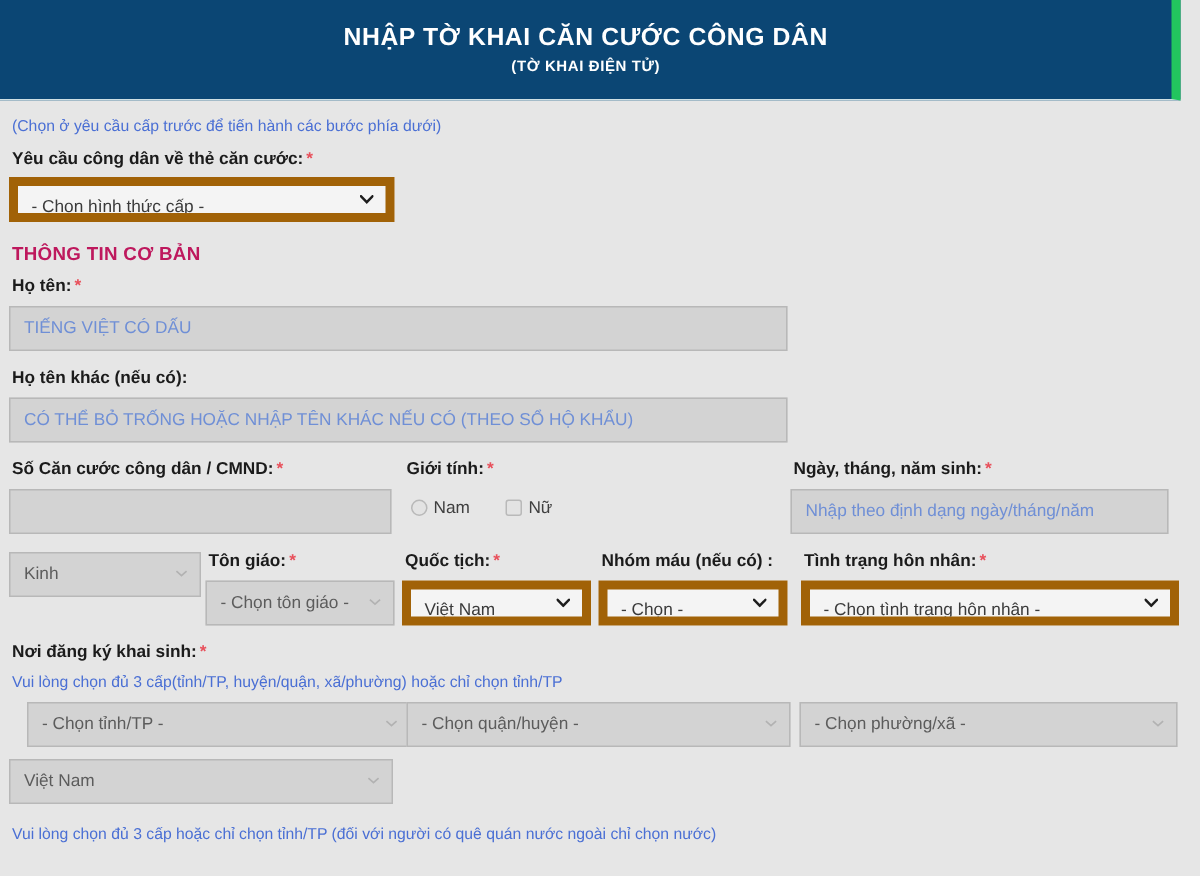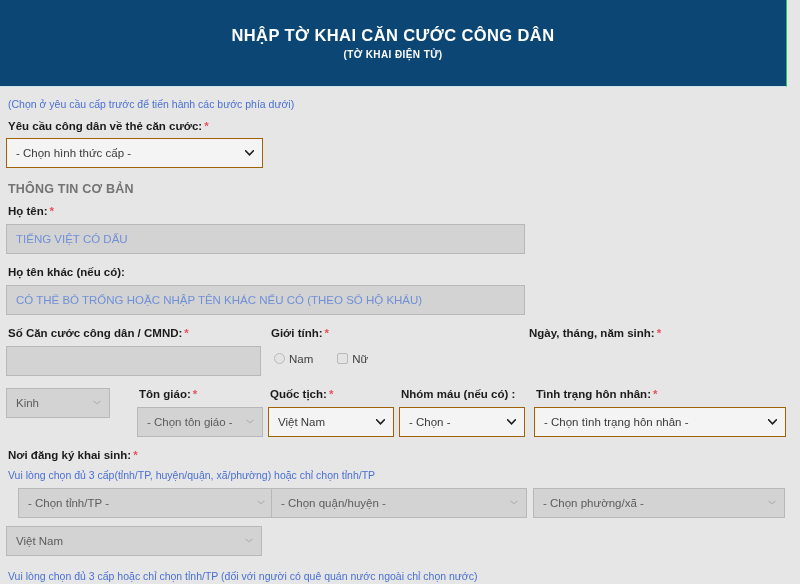--- a/index.html
+++ b/index.html
@@ -14,23 +14,23 @@
     background: #e6e6e6;
     font-family: "Liberation Sans", "DejaVu Sans", sans-serif;
     font-size: 12px;
     color: #222222;
     -webkit-font-smoothing: antialiased;
   }
 
   
   .banner {
     background: #0b4674;
-    height: 87px;
+    height: 67px;
     margin: 0 13px 0 0;
-    border-right: 1px solid #22c55e;
+    border-right: 6px solid #22c55e;
     border-bottom: 1px solid #cfe0e4;
     display: flex;
     flex-direction: column;
     align-items: center;
     justify-content: center;
     box-sizing: border-box;
   }
   .banner-line {
     color: #ffffff;
     font-weight: bold;
@@ -68,21 +68,21 @@
     padding: 0 0 5px 2px;
     line-height: 1.2;
     white-space: nowrap;
   }
   .req {
     color: #e8505b;
     font-weight: bold;
     padding-left: 2px;
   }
   .section-title {
-    color: #737373;
+    color: #be185d;
     font-weight: bold;
     font-size: 12.5px;
     letter-spacing: 0.2px;
     padding: 14px 0 9px 2px;
     white-space: nowrap;
   }
 
   
   .ctl {
     box-sizing: border-box;
@@ -94,21 +94,21 @@
     font-size: 11.5px;
     font-family: inherit;
     padding: 0 22px 0 9px;
     white-space: nowrap;
     overflow: hidden;
     position: relative;
     display: block;
   }
   .ctl.active {
     background: #f4f4f4;
-    border: 1px solid #a16207;
+    border: 6px solid #a16207;
     color: #3a3a3a;
   }
   .ctl.text {
     padding-right: 5px;
   }
   .ctl .ph {
     color: #6f8fd6;
   }
   .ctl.big {
     height: 30px;
@@ -241,28 +241,31 @@
           <span class="radio-dot sq"></span>
           <span>Nữ</span>
         </label>
       </div>
     </div>
 
     <div class="col" style="width:265px;">
       <div class="label">
         <span>Ngày, tháng, năm sinh:</span><span class="req">*</span>
       </div>
+      <div class="ctl text big" style="width:252px;">
+        <span class="ph">Nhập theo định dạng ngày/tháng/năm</span>
+      </div>
     </div>
   </div>
 
   <div class="gap-12"></div>
 
   <div class="row">
     <div class="col" style="width:131px;">
-      <div class="ctl big" style="width:104px;">
+      <div class="ctl big" style="width:128px;">
         <span>Kinh</span>
         <span class="caret">
           <svg width="8" height="5" viewBox="0 0 8 5">
               <path d="M0.6 0.8 L4 3.8 L7.4 0.8" stroke="#b2b2b2" stroke-width="1.1" fill="none"></path>
             </svg>
         </span>
       </div>
     </div>
 
     <div class="col" style="width:131px;">

